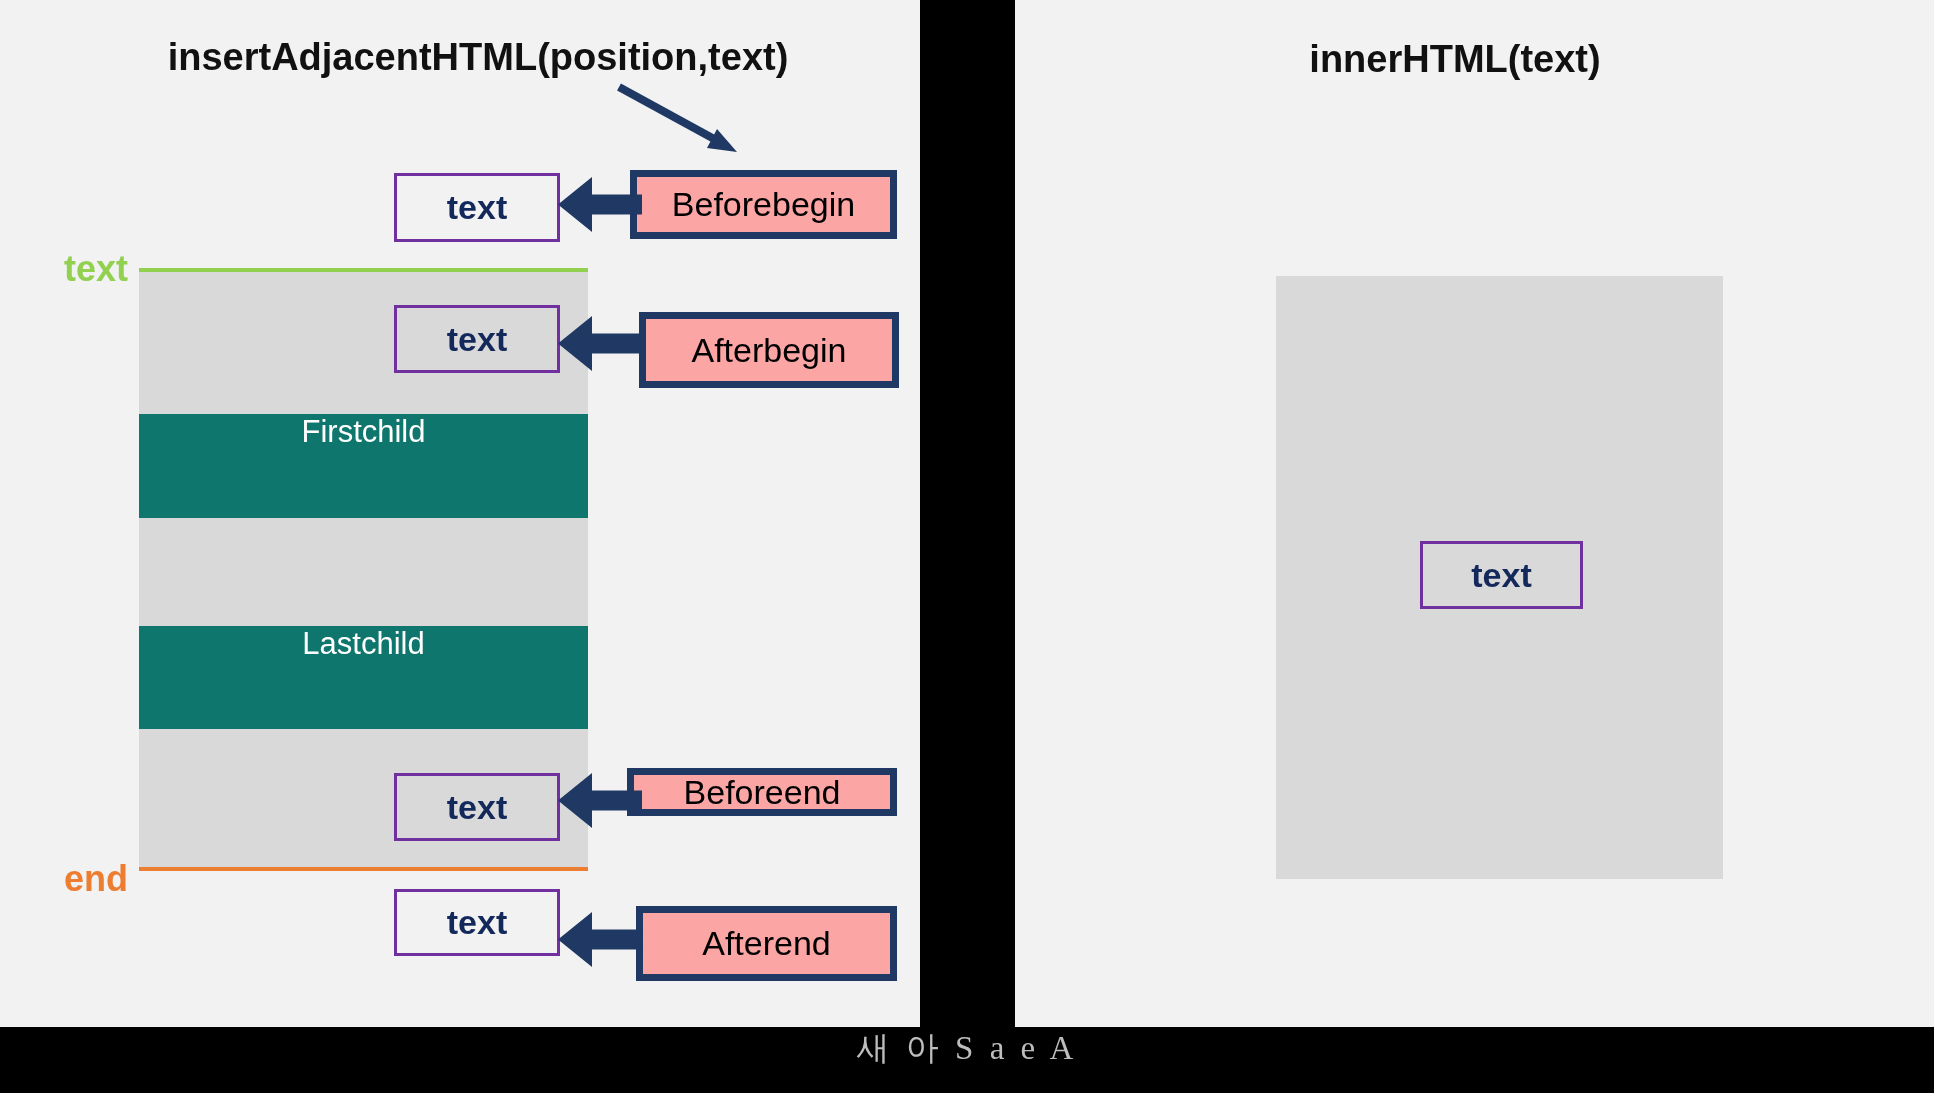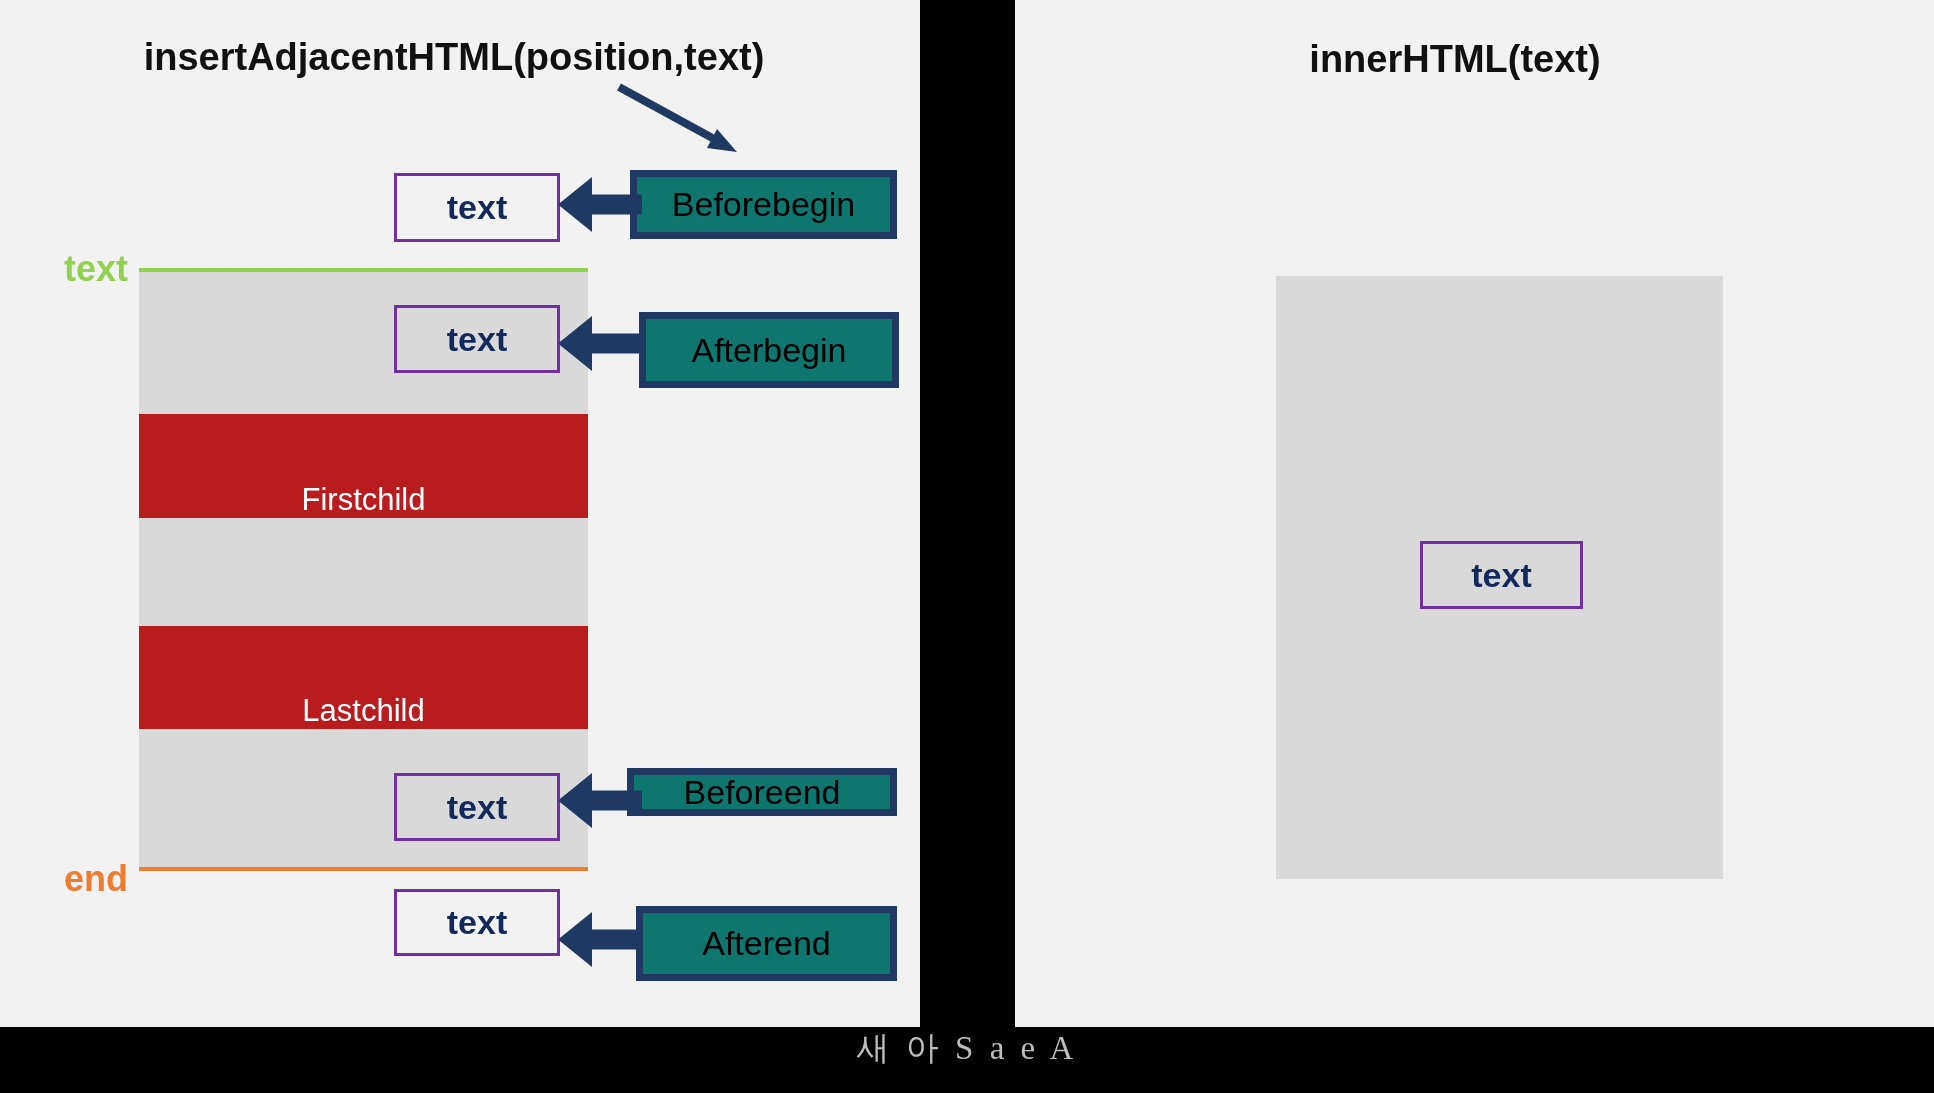--- a/index.html
+++ b/index.html
@@ -17,27 +17,27 @@
     text-align:center;white-space:nowrap;
   }
   .text-box{
     border:3px solid #7030A0;
     background:transparent;
     display:flex;align-items:center;justify-content:center;
     font-weight:bold;font-size:34px;color:#14295B;
   }
   .label-box{
     border:7px solid #1F3864;
-    background:#0f766e;
+    background:#fca5a5;
     display:flex;align-items:center;justify-content:center;
     font-size:34px;color:#000;white-space:nowrap;
   }
   .child-box{
-    background:#b91c1c;
-    display:flex;align-items:flex-end;justify-content:center;
+    background:#0f766e;
+    display:flex;align-items:flex-start;justify-content:center;
     font-size:31px;color:#FFF;
   }
   .marker{font-weight:bold;font-size:36px;white-space:nowrap;}
   .marker.begin{color:#92D050;text-align:right;}
   .marker.end{color:#ED7D31;text-align:right;margin-top:12px;}
   .hline{height:4px;}
   .hline.begin{background:#92D050;}
   .hline.end{background:#ED7D31;}
   .gray-box{background:#D9D9D9;}
   .block-arrow{display:block;}
@@ -48,21 +48,21 @@
     font-size:33px;color:#BDBDBD;
     letter-spacing:4px;white-space:nowrap;
   }
 </style>
 </head>
 <body>
 
 <div class="abs panel" style="left:0;top:0;width:920px;height:1027px;"></div>
 <div class="abs panel" style="left:1015px;top:0;width:919px;height:1027px;"></div>
 
-<div class="abs title" style="left:104px;top:36px;width:700px;">insertAdjacentHTML(position,text)</div>
+<div class="abs title" style="left:128px;top:36px;width:700px;">insertAdjacentHTML(position,text)</div>
 
 <svg class="abs" style="left:600px;top:78px;" width="160" height="90" viewBox="0 0 160 90">
   <line x1="19" y1="9" x2="116" y2="62" stroke="#1F3864" stroke-width="8"></line>
   <polygon points="137,74 117,51 107,70" fill="#1F3864"></polygon>
 </svg>
 
 <div class="abs text-box" style="left:394px;top:173px;width:166px;height:69px;">
   <span>text</span>
 </div>
 <div class="abs label-box" style="left:630px;top:170px;width:267px;height:69px;">

